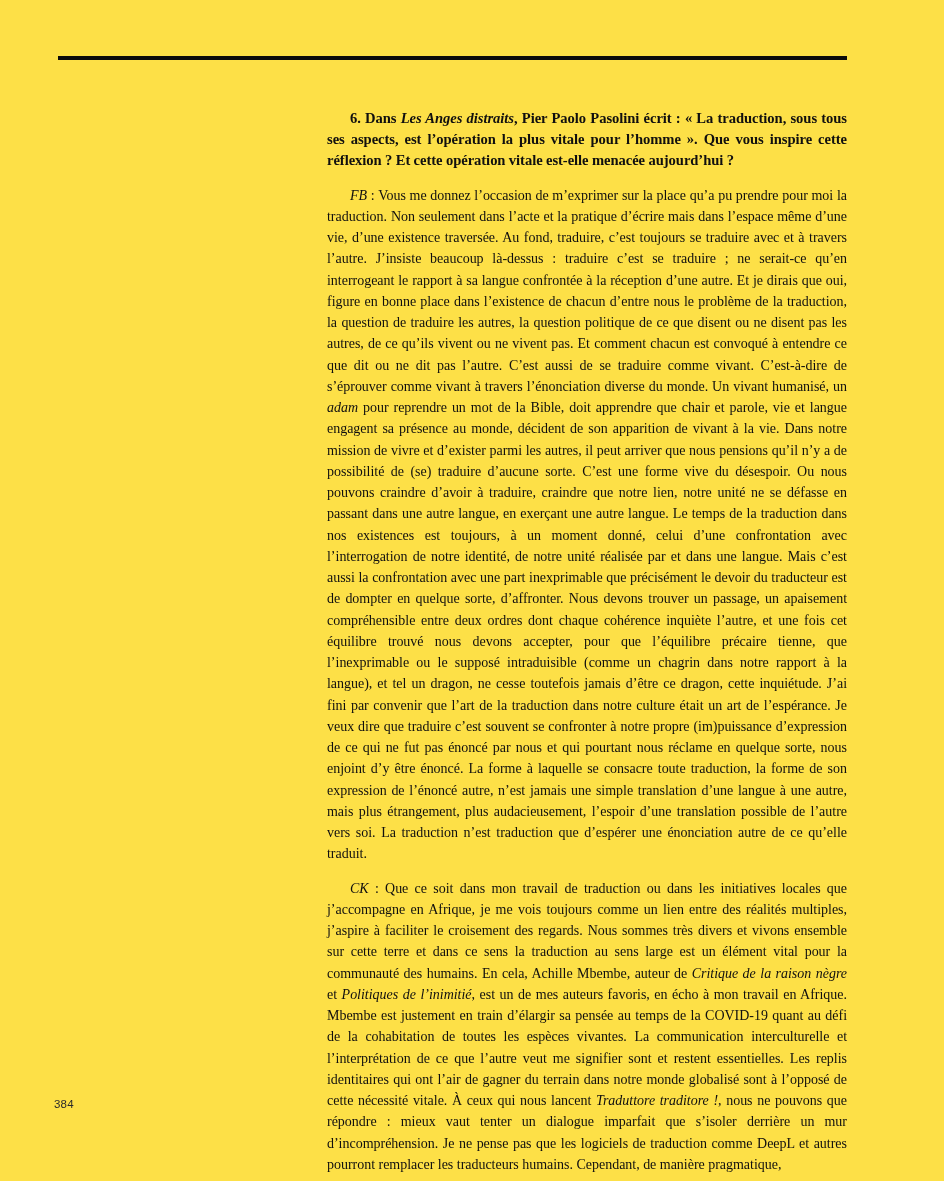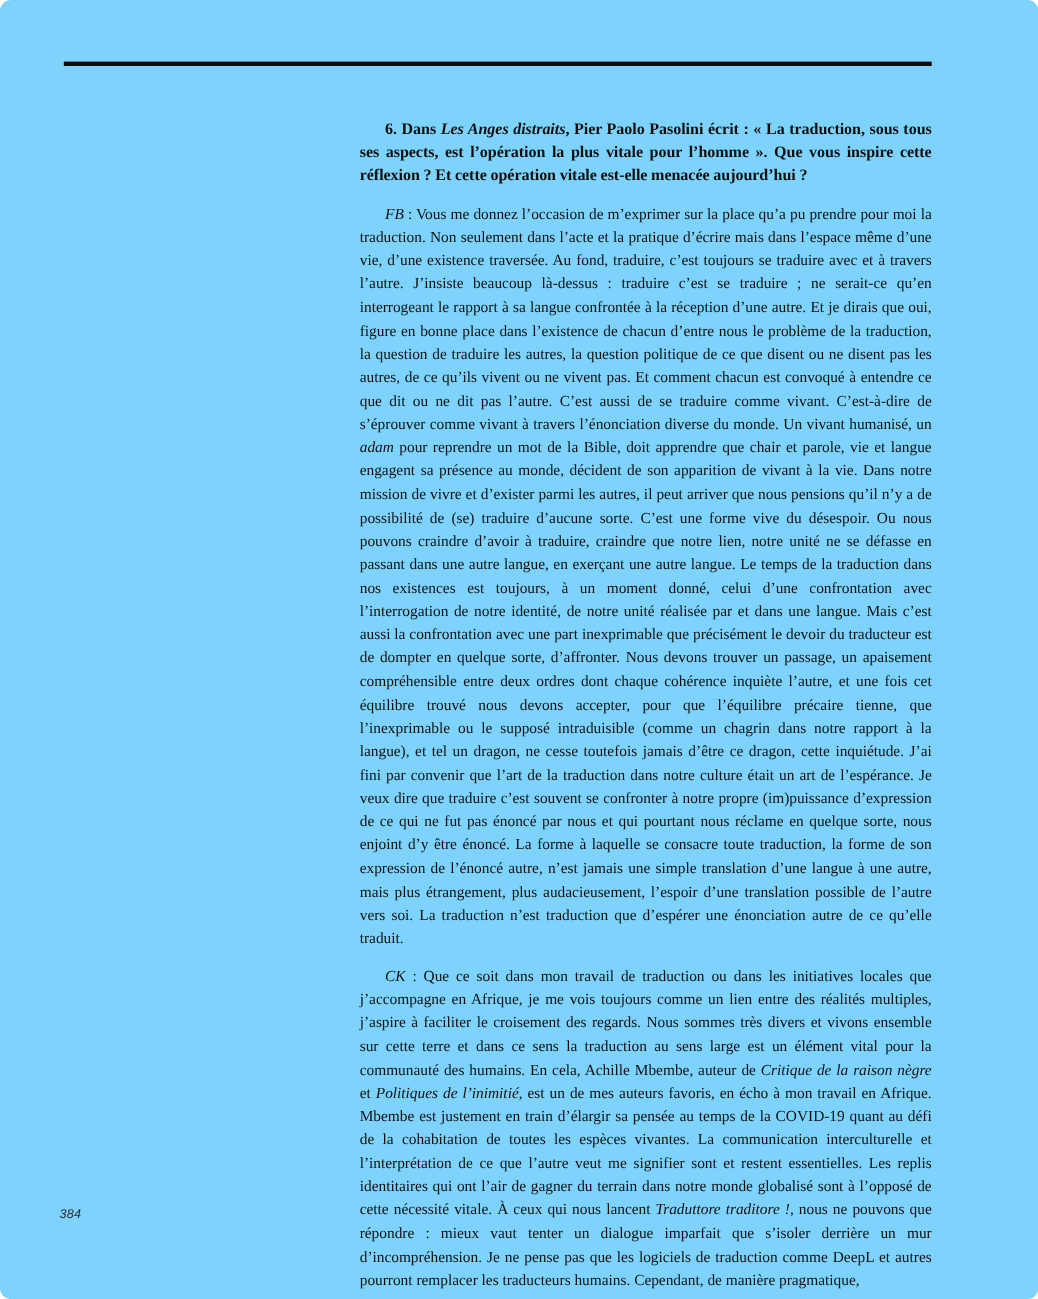--- a/index.html
+++ b/index.html
@@ -12,22 +12,21 @@
     height: 1181px;
     position: relative;
     font-family: "Liberation Serif", "DejaVu Serif", serif;
     color: #100f0f;
     overflow: hidden;
   }
 
   .page {
     position: absolute;
     inset: 0;
-    background: #7dd3fc;
-    border-radius: 10px;
+    background: #fde047;
   }
 
   
   .top-rule {
     position: absolute;
     left: 58px;
     top: 56px;
     width: 789px;
     height: 4px;
     background: #0b0b0b;
@@ -77,21 +76,20 @@
 
   
   .folio {
     position: absolute;
     left: 54px;
     top: 1098px;
     font-family: "Liberation Sans", "DejaVu Sans", sans-serif;
     font-size: 11.5px;
     color: #2b2b2b;
     letter-spacing: 0.2px;
-    font-style: italic;
   }
 </style>
 </head>
 <body>
 
 <div class="page">
 
   <div class="top-rule"></div>
 
   <div class="text-column">

